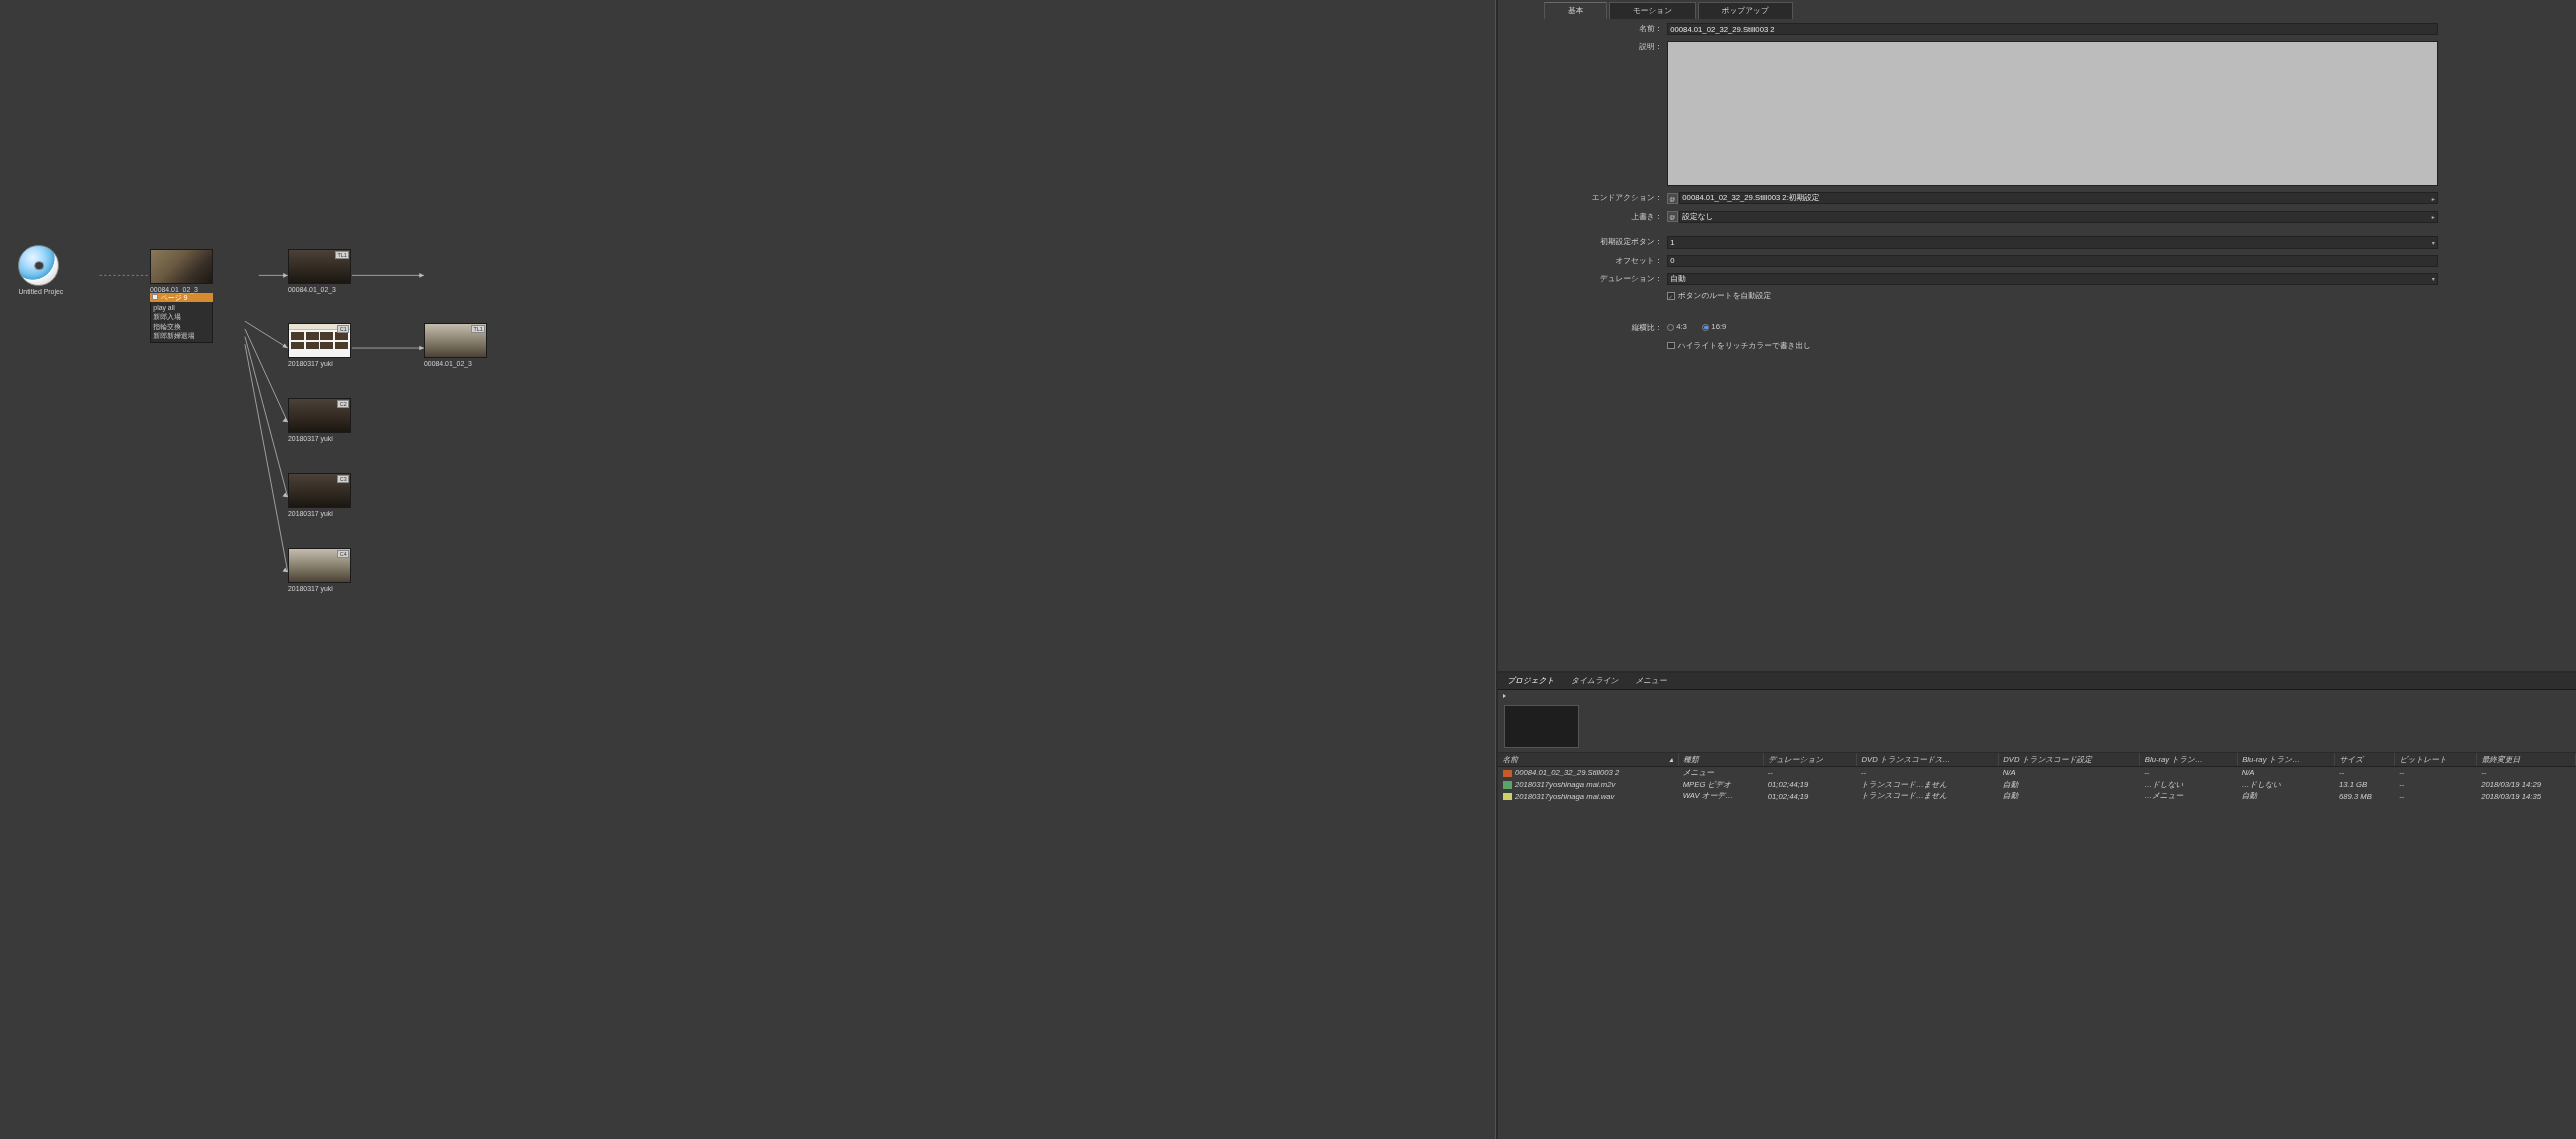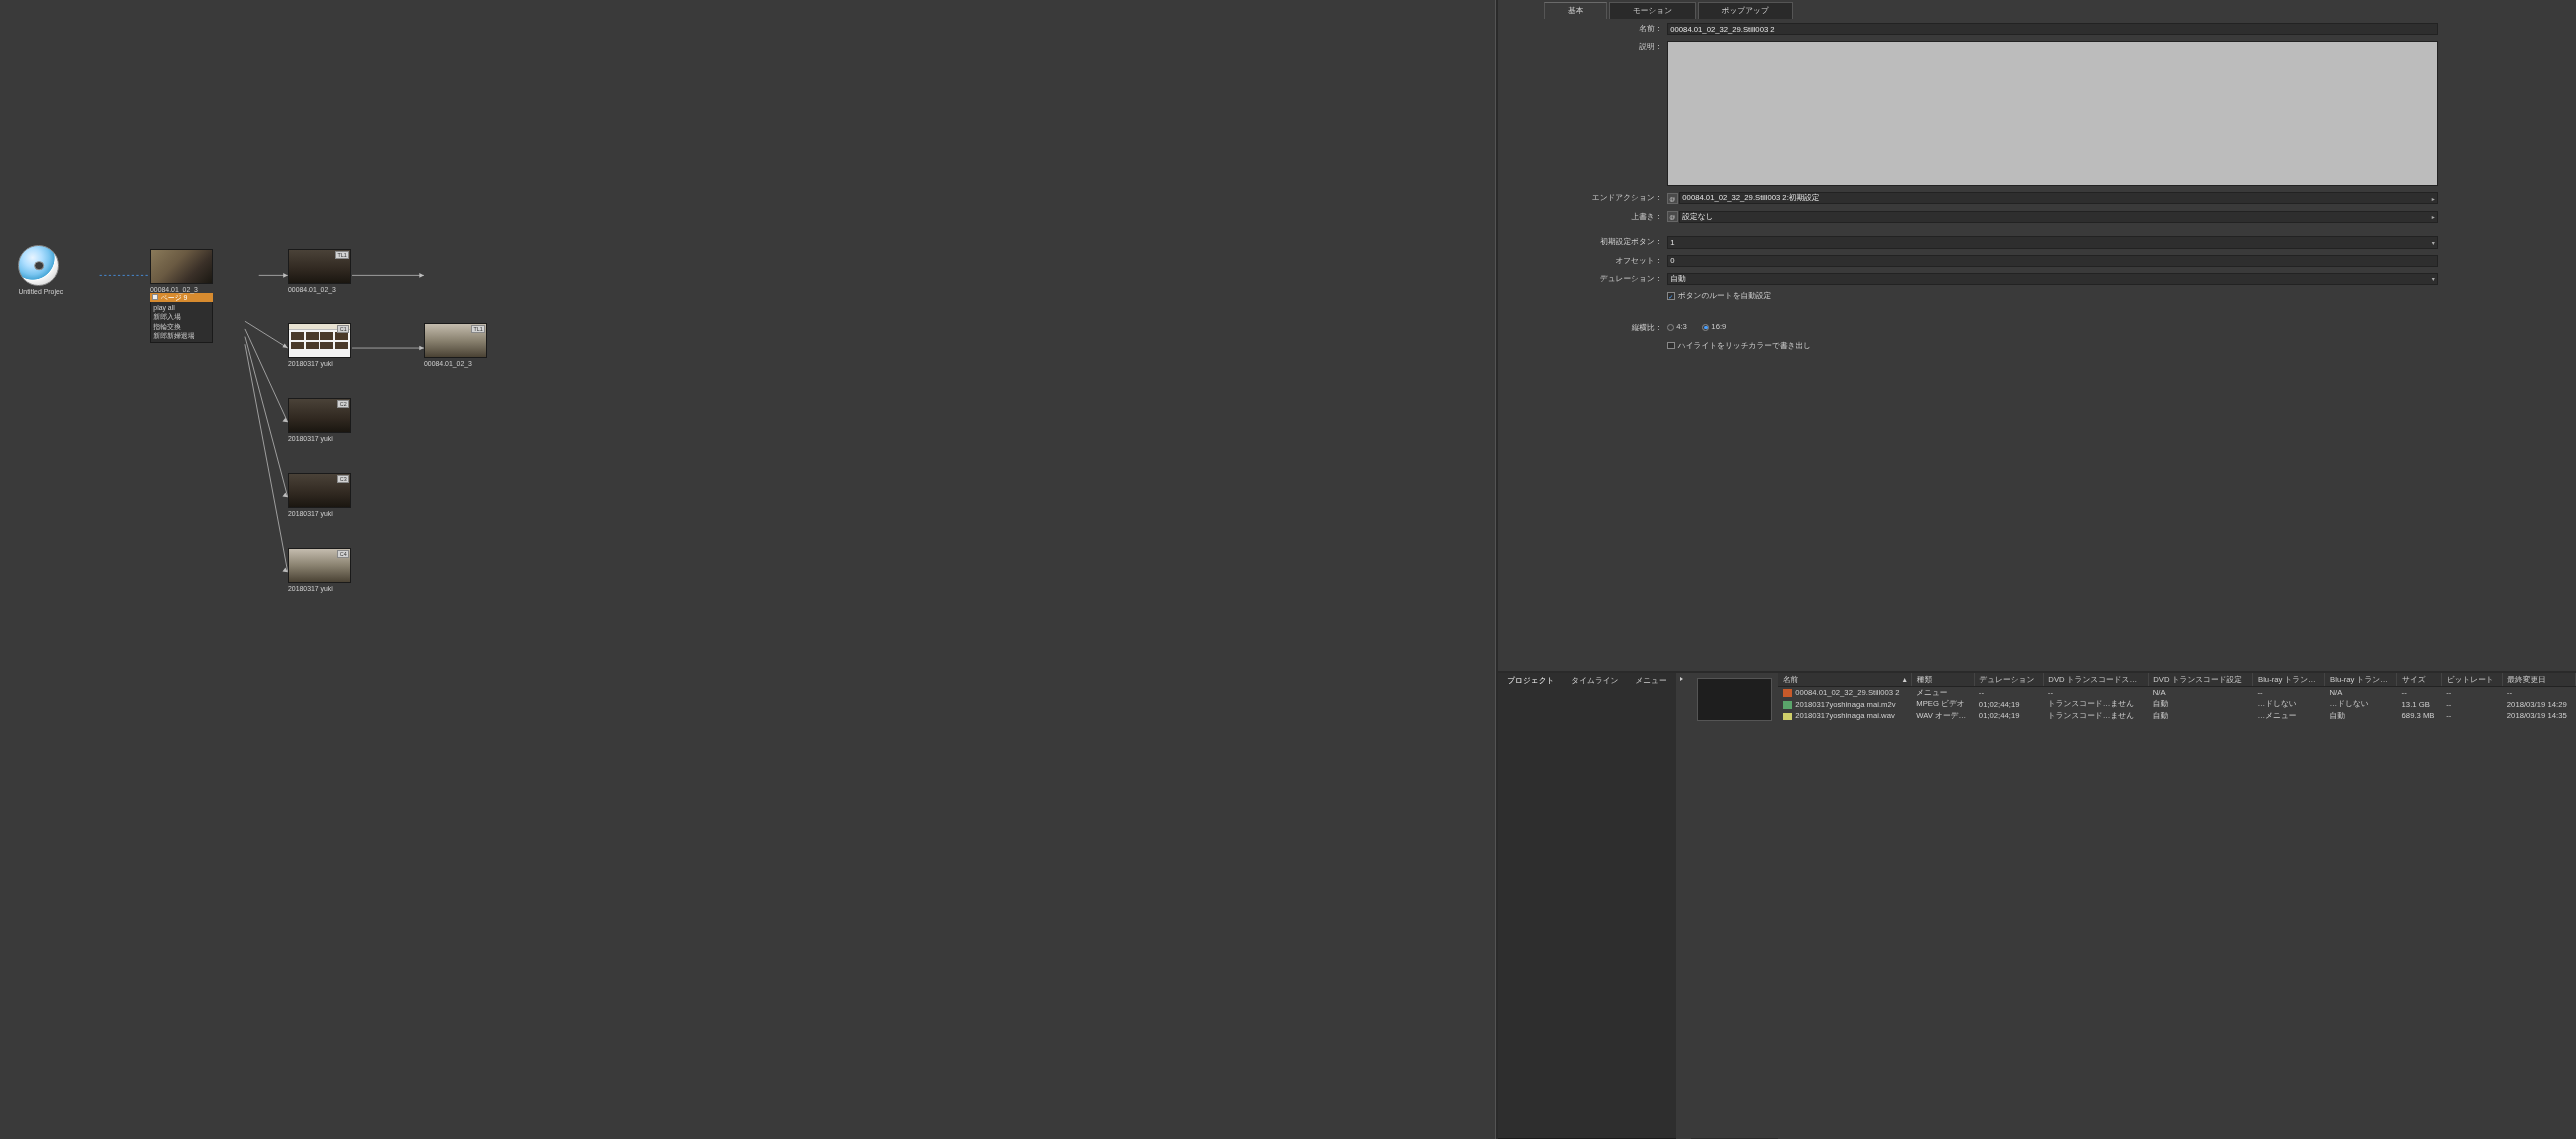--- a/index.html
+++ b/index.html
@@ -125,21 +125,21 @@
 }
 .dropdown .arr { font-size:6.1px; color:#aaa;}
 .link-icon { width:10.7px;height:10.7px;margin-right:1.5px;background:#4a4a4a;border:0.8px solid #666;display:inline-flex;align-items:center;justify-content:center;font-size:6.1px;color:#ccc;}
 .checkbox-row { display:flex; align-items:center; gap:3.1px; font-size:7.7px; color:#cfcfcf;}
 .checkbox-row .cb { width:7.7px; height:7.7px; border:0.8px solid #888; background:#2e2e2e; display:inline-flex;align-items:center;justify-content:center;color:#4aa0ff;font-size:6.1px;}
 .mini-btn { background:#454545; border:0.8px solid #666; color:#ddd; font-size:7.7px; padding:0.8px 7.7px;}
 .ratio-row { display:flex; gap:15.3px; font-size:7.7px; color:#cfcfcf;}
 .radio { width:6.9px;height:6.9px;border-radius:50%;border:0.8px solid #888;display:inline-block;margin-right:2.3px;vertical-align:middle;}
 .radio.sel::after{content:"";display:block;width:3.8px;height:3.8px;border-radius:50%;background:#4aa0ff;margin:0.8px;}
 
-.lower-area { flex:1; display:flex; flex-direction:row;}
+.lower-area { flex:1; display:flex; flex-direction:column;font-style:italic;}
 .panel-tabs { display:flex; gap:10.7px; padding:1.5px 6.1px; background:#2e2e2e; border-bottom:0.8px solid #1a1a1a;}
 .panel-tabs .ptab { font-size:7.7px; color:#cfcfcf; padding:1.5px 3.1px;}
 .panel-tabs .ptab.active { color:#fff;}
 .preview-row { padding:4.6px 6.1px; border-bottom:0.8px solid #2a2a2a;}
 .preview-box { width:75px; height:43px; background:#1e1e1e; border:0.8px solid #555;}
 .table-wrap { flex:1; overflow:auto;}
 table.asset-table { width:100%; border-collapse:collapse; font-size:7.7px; color:#d0d0d0;}
 table.asset-table th {
   background:#333; border-right:0.8px solid #444; border-bottom:0.8px solid #222; padding:1.5px 4.6px; text-align:left; font-weight:normal; color:#cfcfcf; white-space:nowrap;
 }

